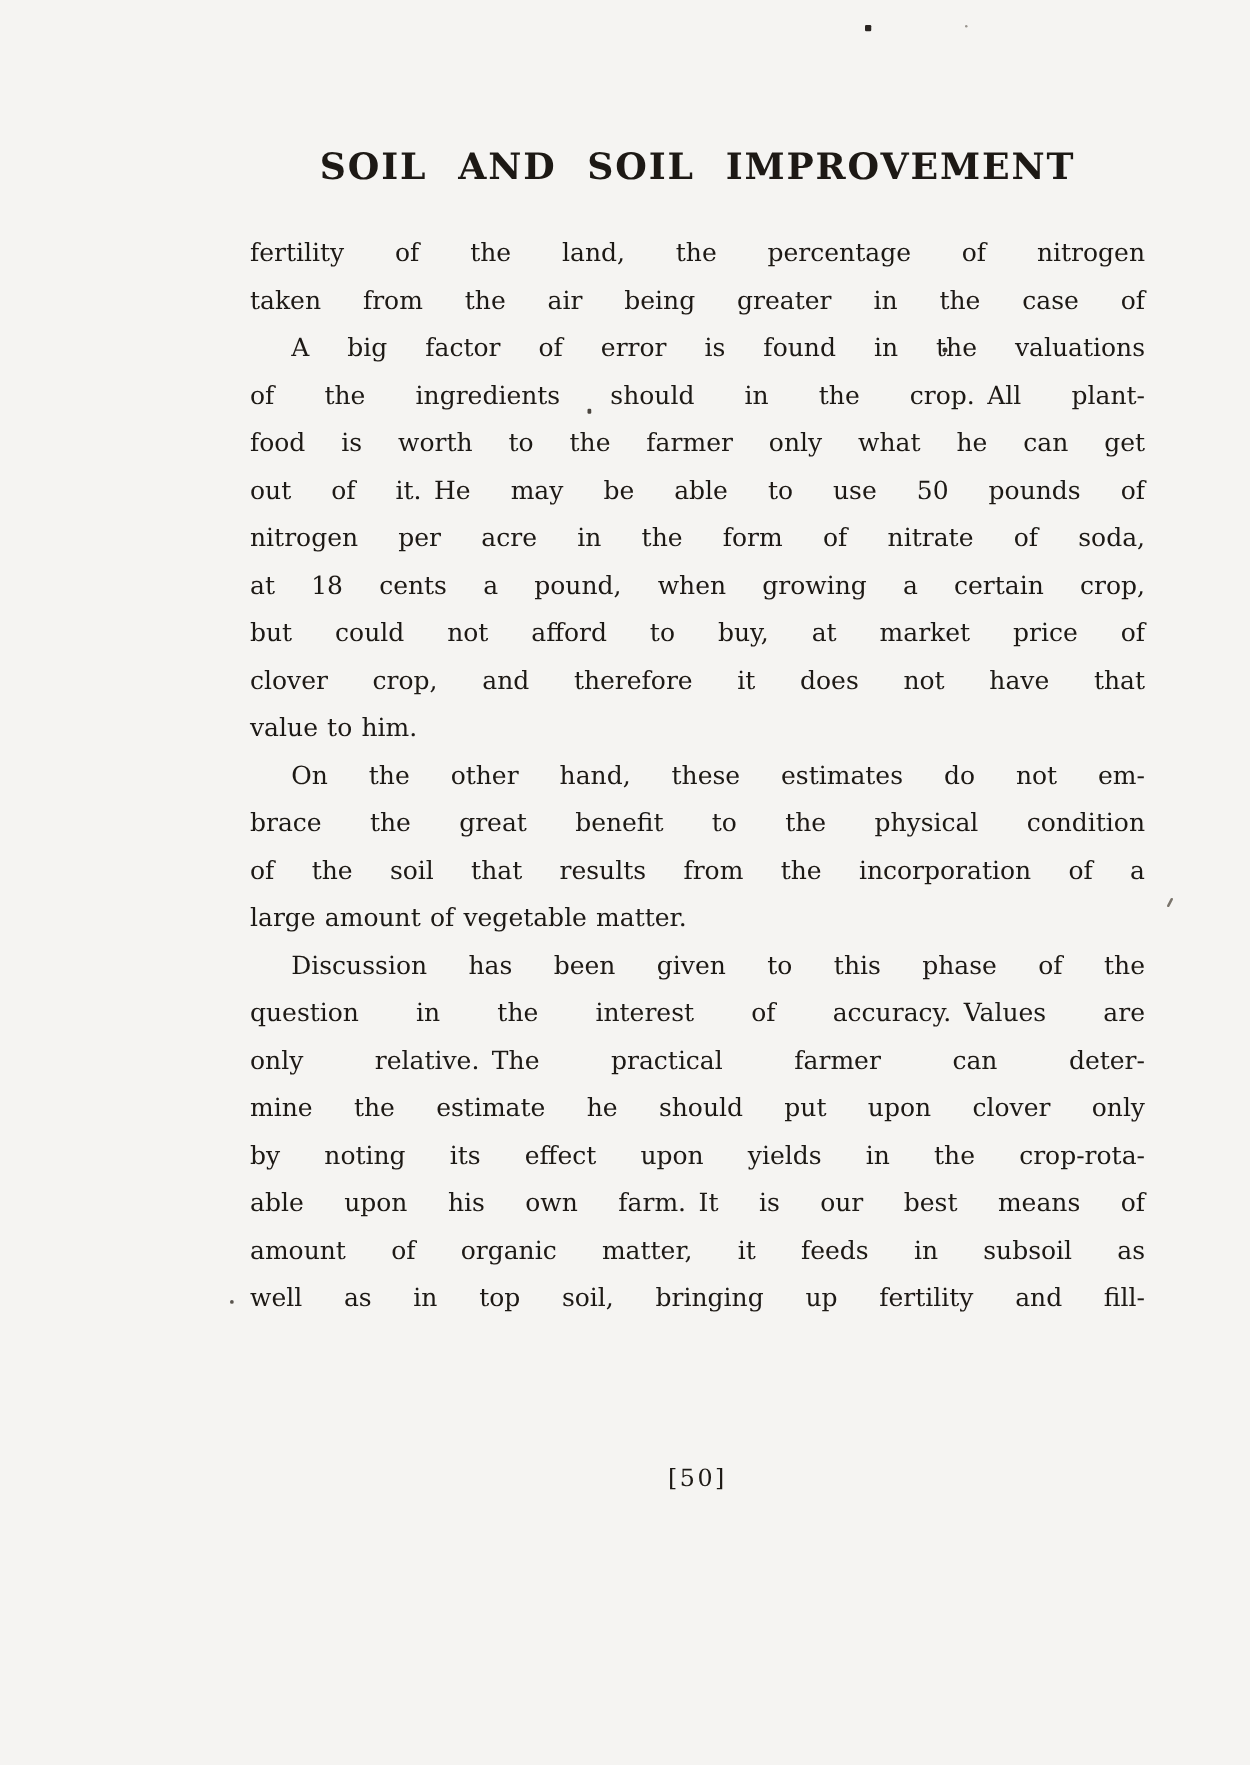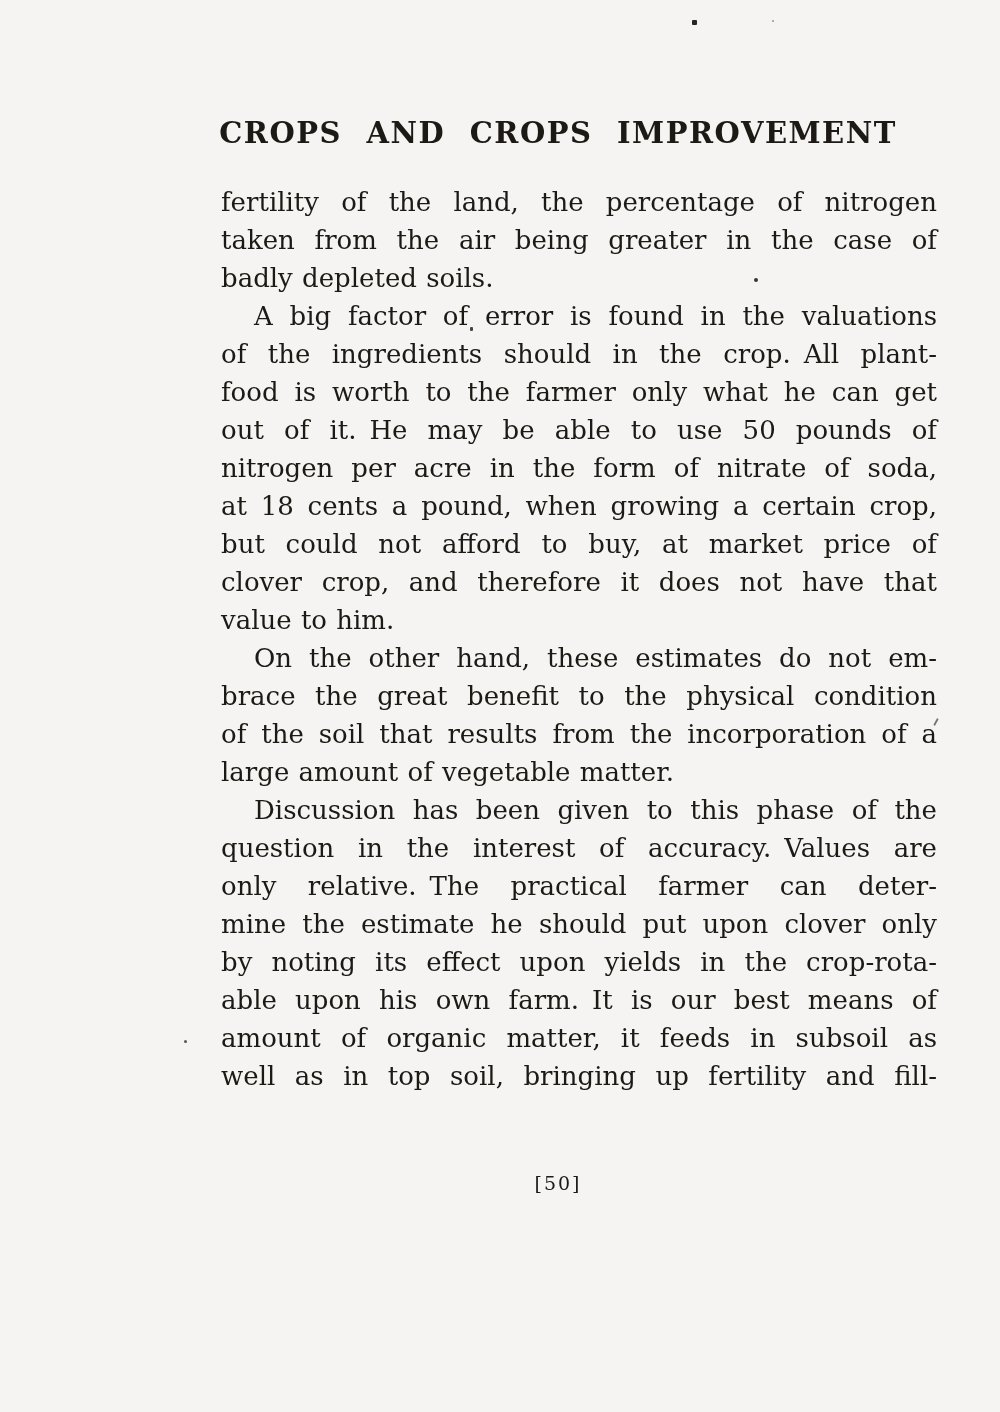--- a/index.html
+++ b/index.html
@@ -25,23 +25,22 @@
     text-align:center;
     font-size:29px;
     font-weight:700;
     letter-spacing:1.5px;
     word-spacing:13px;
     white-space:nowrap;
   }
   .text-block{
     position:absolute;
     top:183px;left:200px;width:716px;
-    font-size:26px;
+    font-size:20px;
     line-height:38px;
-    margin-left:21px;
   }
   .para{margin:0;padding:0;}
   .line{
     text-align:justify;
     text-align-last:justify;
     word-spacing:1px;
   }
   .line.last-left{text-align-last:left;}
   .line.first-indent{padding-left:33px;}
   .page-number{
@@ -57,27 +56,26 @@
   .speck.s2{left:772px;top:20px;width:2px;height:2px;background:#9a958f;}
   .speck.s3{left:754px;top:278px;width:4px;height:4px;background:#3a3530;}
   .speck.s4{left:184px;top:1040px;width:3px;height:3px;background:#5a554f;}
   .speck.s5{left:935px;top:718px;width:2px;height:8px;border-radius:1px;background:#7a746c;transform:rotate(28deg);}
   .speck.s6{left:470px;top:327px;width:3px;height:4px;background:#4a443e;border-radius:1px;}
 </style>
 </head>
 <body>
 
 <div class="scan-page">
-  <h1 class="chapter-header">CROPS AND CROPS IMPROVEMENT</h1>
+  <h1 class="chapter-header">SOIL AND SOIL IMPROVEMENT</h1>
 
   <div class="text-block">
       <div class="para">
         <div class="line">fertility of the land, the percentage of nitrogen</div>
         <div class="line">taken from the air being greater in the case of</div>
-        <div class="line last-left">badly depleted soils.</div>
       </div>
       <div class="para">
         <div class="line first-indent">A big factor of error is found in the valuations</div>
         <div class="line">of the ingredients should in the crop. All plant-</div>
         <div class="line">food is worth to the farmer only what he can get</div>
         <div class="line">out of it. He may be able to use 50 pounds of</div>
         <div class="line">nitrogen per acre in the form of nitrate of soda,</div>
         <div class="line">at 18 cents a pound, when growing a certain crop,</div>
         <div class="line">but could not afford to buy, at market price of</div>
         <div class="line">clover crop, and therefore it does not have that</div>

